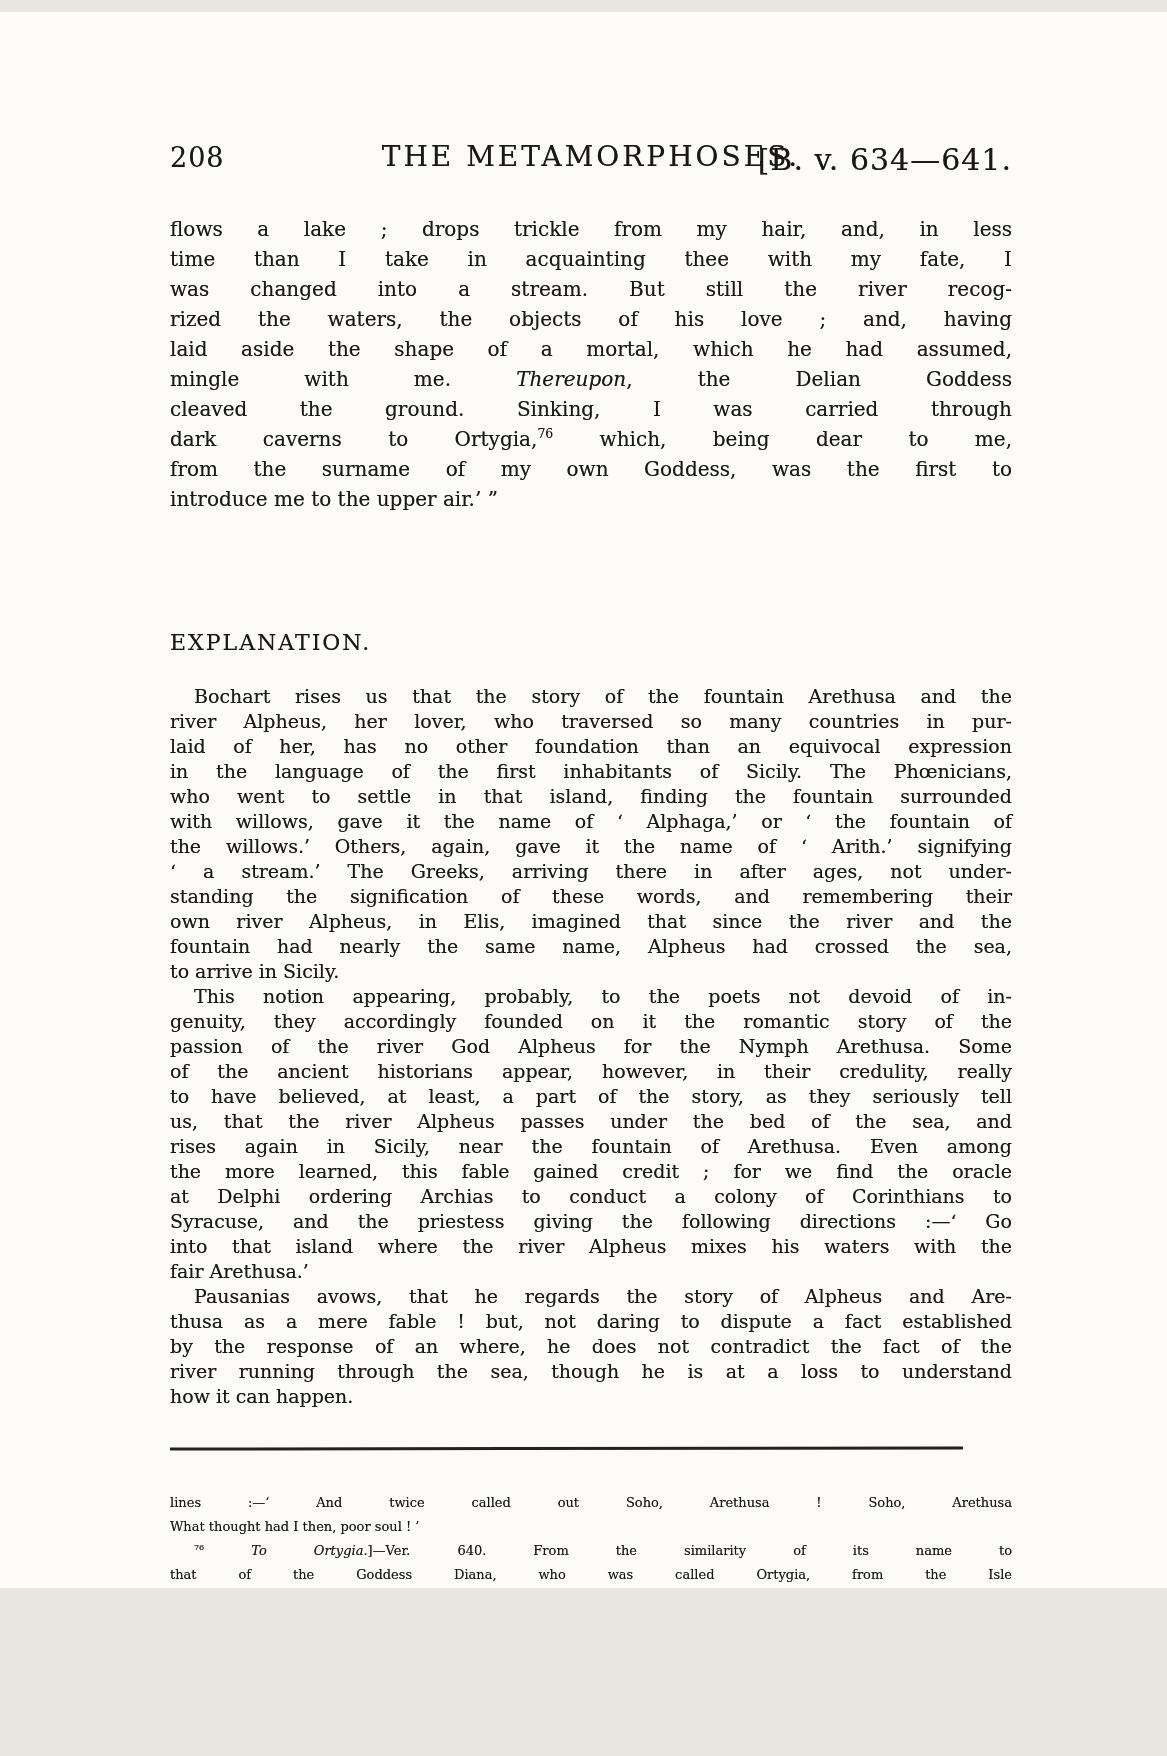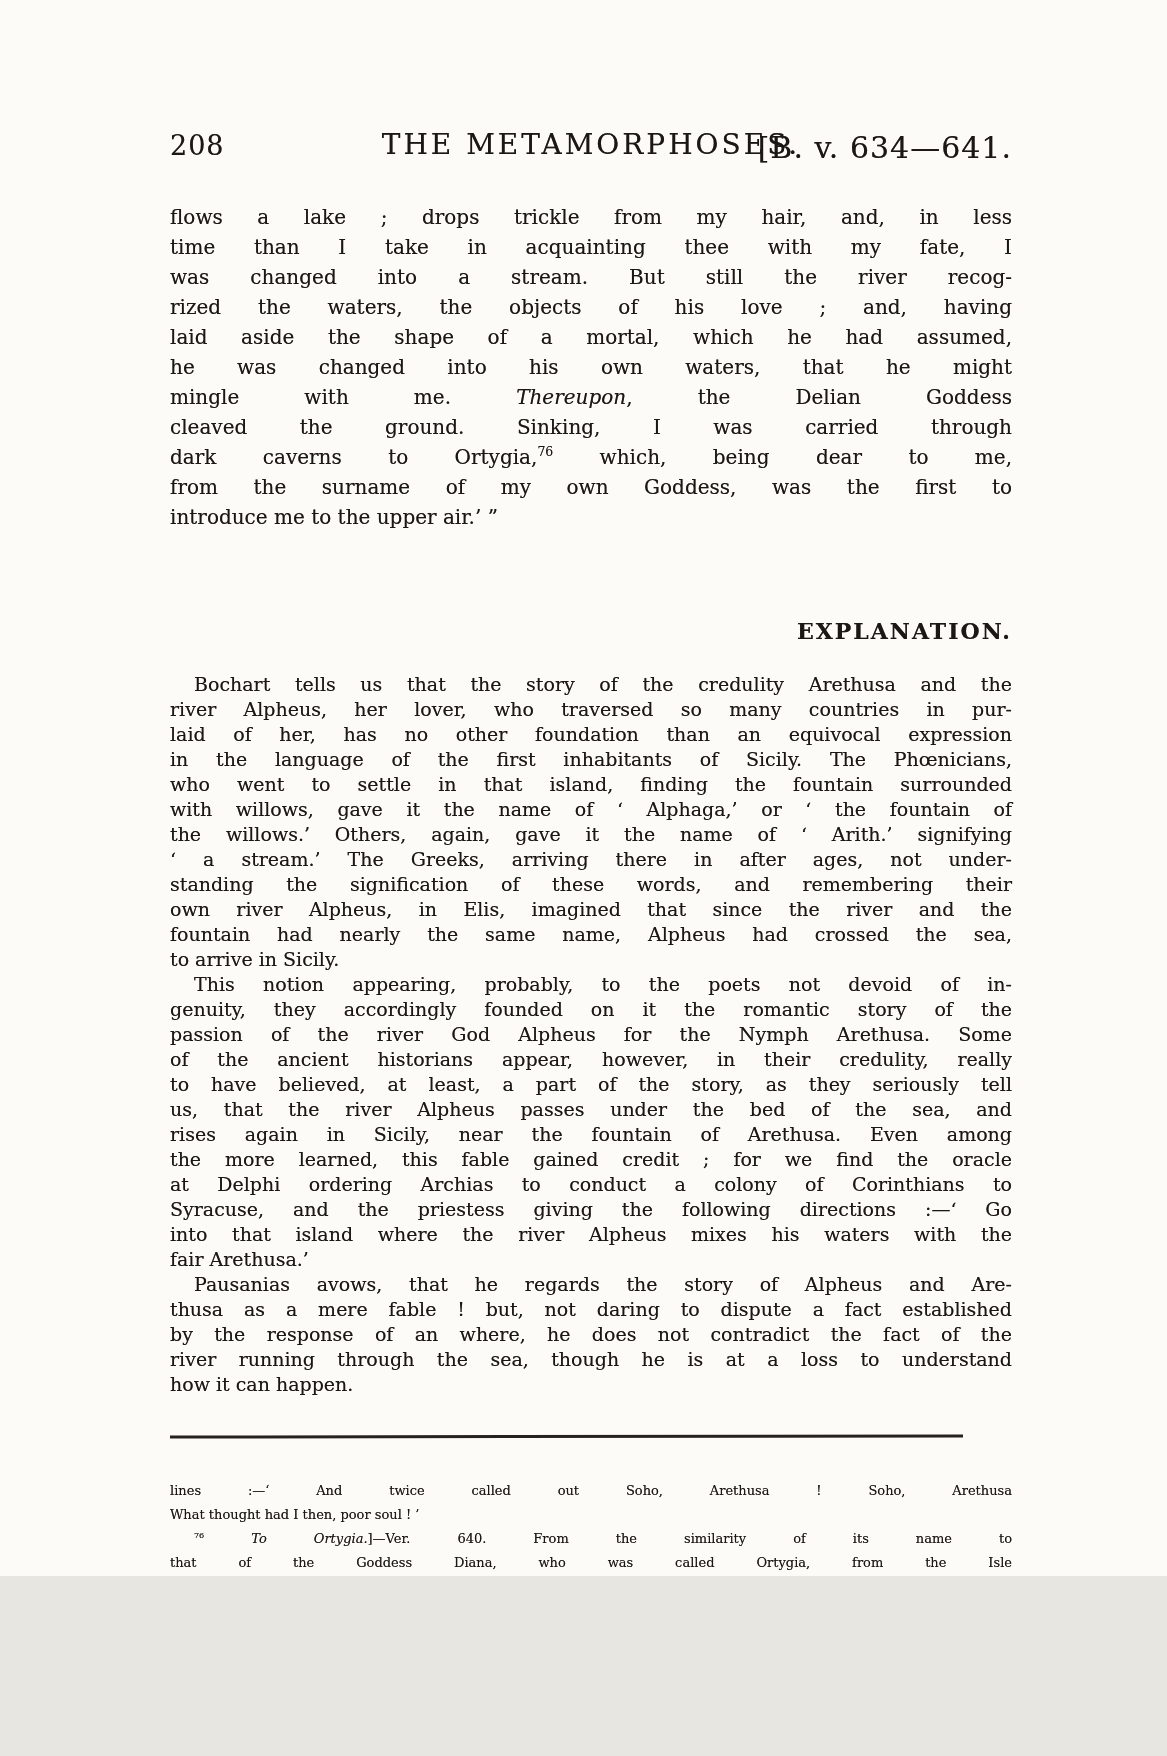--- a/index.html
+++ b/index.html
@@ -4,21 +4,21 @@
 <style>
   html, body {
     margin: 0;
     padding: 0;
     background: #e8e6e1;
   }
   .page {
     position: relative;
     width: 1167px;
     height: 1576px;
-    margin: 0 auto;
+    margin: 12px auto;
     background: #fcfbf8;
     color: #1b1814;
     font-family: "DejaVu Serif", "Liberation Serif", serif;
     overflow: hidden;
     text-shadow: 0 0 0.5px rgba(20,16,10,0.55);
   }
   .content-col { position: absolute; left: 170px; width: 842px; }
 
   
   .header { top: 128px; height: 40px; }
@@ -36,22 +36,22 @@
     font-size: 30px; letter-spacing: 1px;
   }
 
   
   .body-text { top: 202px; font-size: 20px; }
   .body-text .line { line-height: 30px; }
 
   
   .explanation-heading {
     top: 618px;
-    text-align: right;
-    font-size: 22px; letter-spacing: 2px; font-weight: bold;
+    text-align: left;
+    font-size: 22px; letter-spacing: 2px;
   }
   .explanation-text { top: 672px; font-size: 19px; }
   .explanation-text .line { line-height: 25px; }
 
   
   .footnote-rule {
     position: absolute; left: 170px; top: 1435px;
     width: 793px; height: 3px;
     background: #25211c;
     transform: rotate(-0.08deg);
@@ -86,33 +86,32 @@
     <div class="running-title">THE METAMORPHOSES.</div>
     <span class="section-ref">[B. v. 634—641.</span>
   </div>
 
   <div class="content-col body-text">
       <div class="line"><span>flows a lake ; drops trickle from my hair, and, in less</span></div>
       <div class="line"><span>time than I take in acquainting thee with my fate, I</span></div>
       <div class="line"><span>was changed into a stream.  But still the river recog-</span></div>
       <div class="line"><span>rized the waters, the objects of his love ; and, having</span></div>
       <div class="line"><span>laid aside the shape of a mortal, which he had assumed,</span></div>
-      <div class="line"><span>he was changed into his own waters, that he might</span></div>
       <div class="line"><span>mingle with me.  </span><i>Thereupon</i><span>, the Delian Goddess</span></div>
       <div class="line"><span>cleaved the ground.  Sinking, I was carried through</span></div>
       <div class="line"><span>dark caverns to Ortygia,</span><sup>76</sup><span> which, being dear to me,</span></div>
       <div class="line"><span>from the surname of my own Goddess, was the first to</span></div>
       <div class="line last"><span>introduce me to the upper air.’ ”</span></div>
     </div>
 
   <div class="content-col explanation-heading">EXPLANATION.</div>
 
   <div class="content-col explanation-text">
     <div>
-        <div class="line indent"><span>Bochart tells us that the story of the credulity Arethusa and the</span></div>
+        <div class="line indent"><span>Bochart rises us that the story of the fountain Arethusa and the</span></div>
         <div class="line"><span>river Alpheus, her lover, who traversed so many countries in pur-</span></div>
         <div class="line"><span>laid of her, has no other foundation than an equivocal expression</span></div>
         <div class="line"><span>in the language of the first inhabitants of Sicily.  The Phœnicians,</span></div>
         <div class="line"><span>who went to settle in that island, finding the fountain surrounded</span></div>
         <div class="line"><span>with willows, gave it the name of ‘ Alphaga,’ or ‘ the fountain of</span></div>
         <div class="line"><span>the willows.’  Others, again, gave it the name of ‘ Arith.’ signifying</span></div>
         <div class="line"><span>‘ a stream.’  The Greeks, arriving there in after ages, not under-</span></div>
         <div class="line"><span>standing the signification of these words, and remembering their</span></div>
         <div class="line"><span>own river Alpheus, in Elis, imagined that since the river and the</span></div>
         <div class="line"><span>fountain had nearly the same name, Alpheus had crossed the sea,</span></div>

